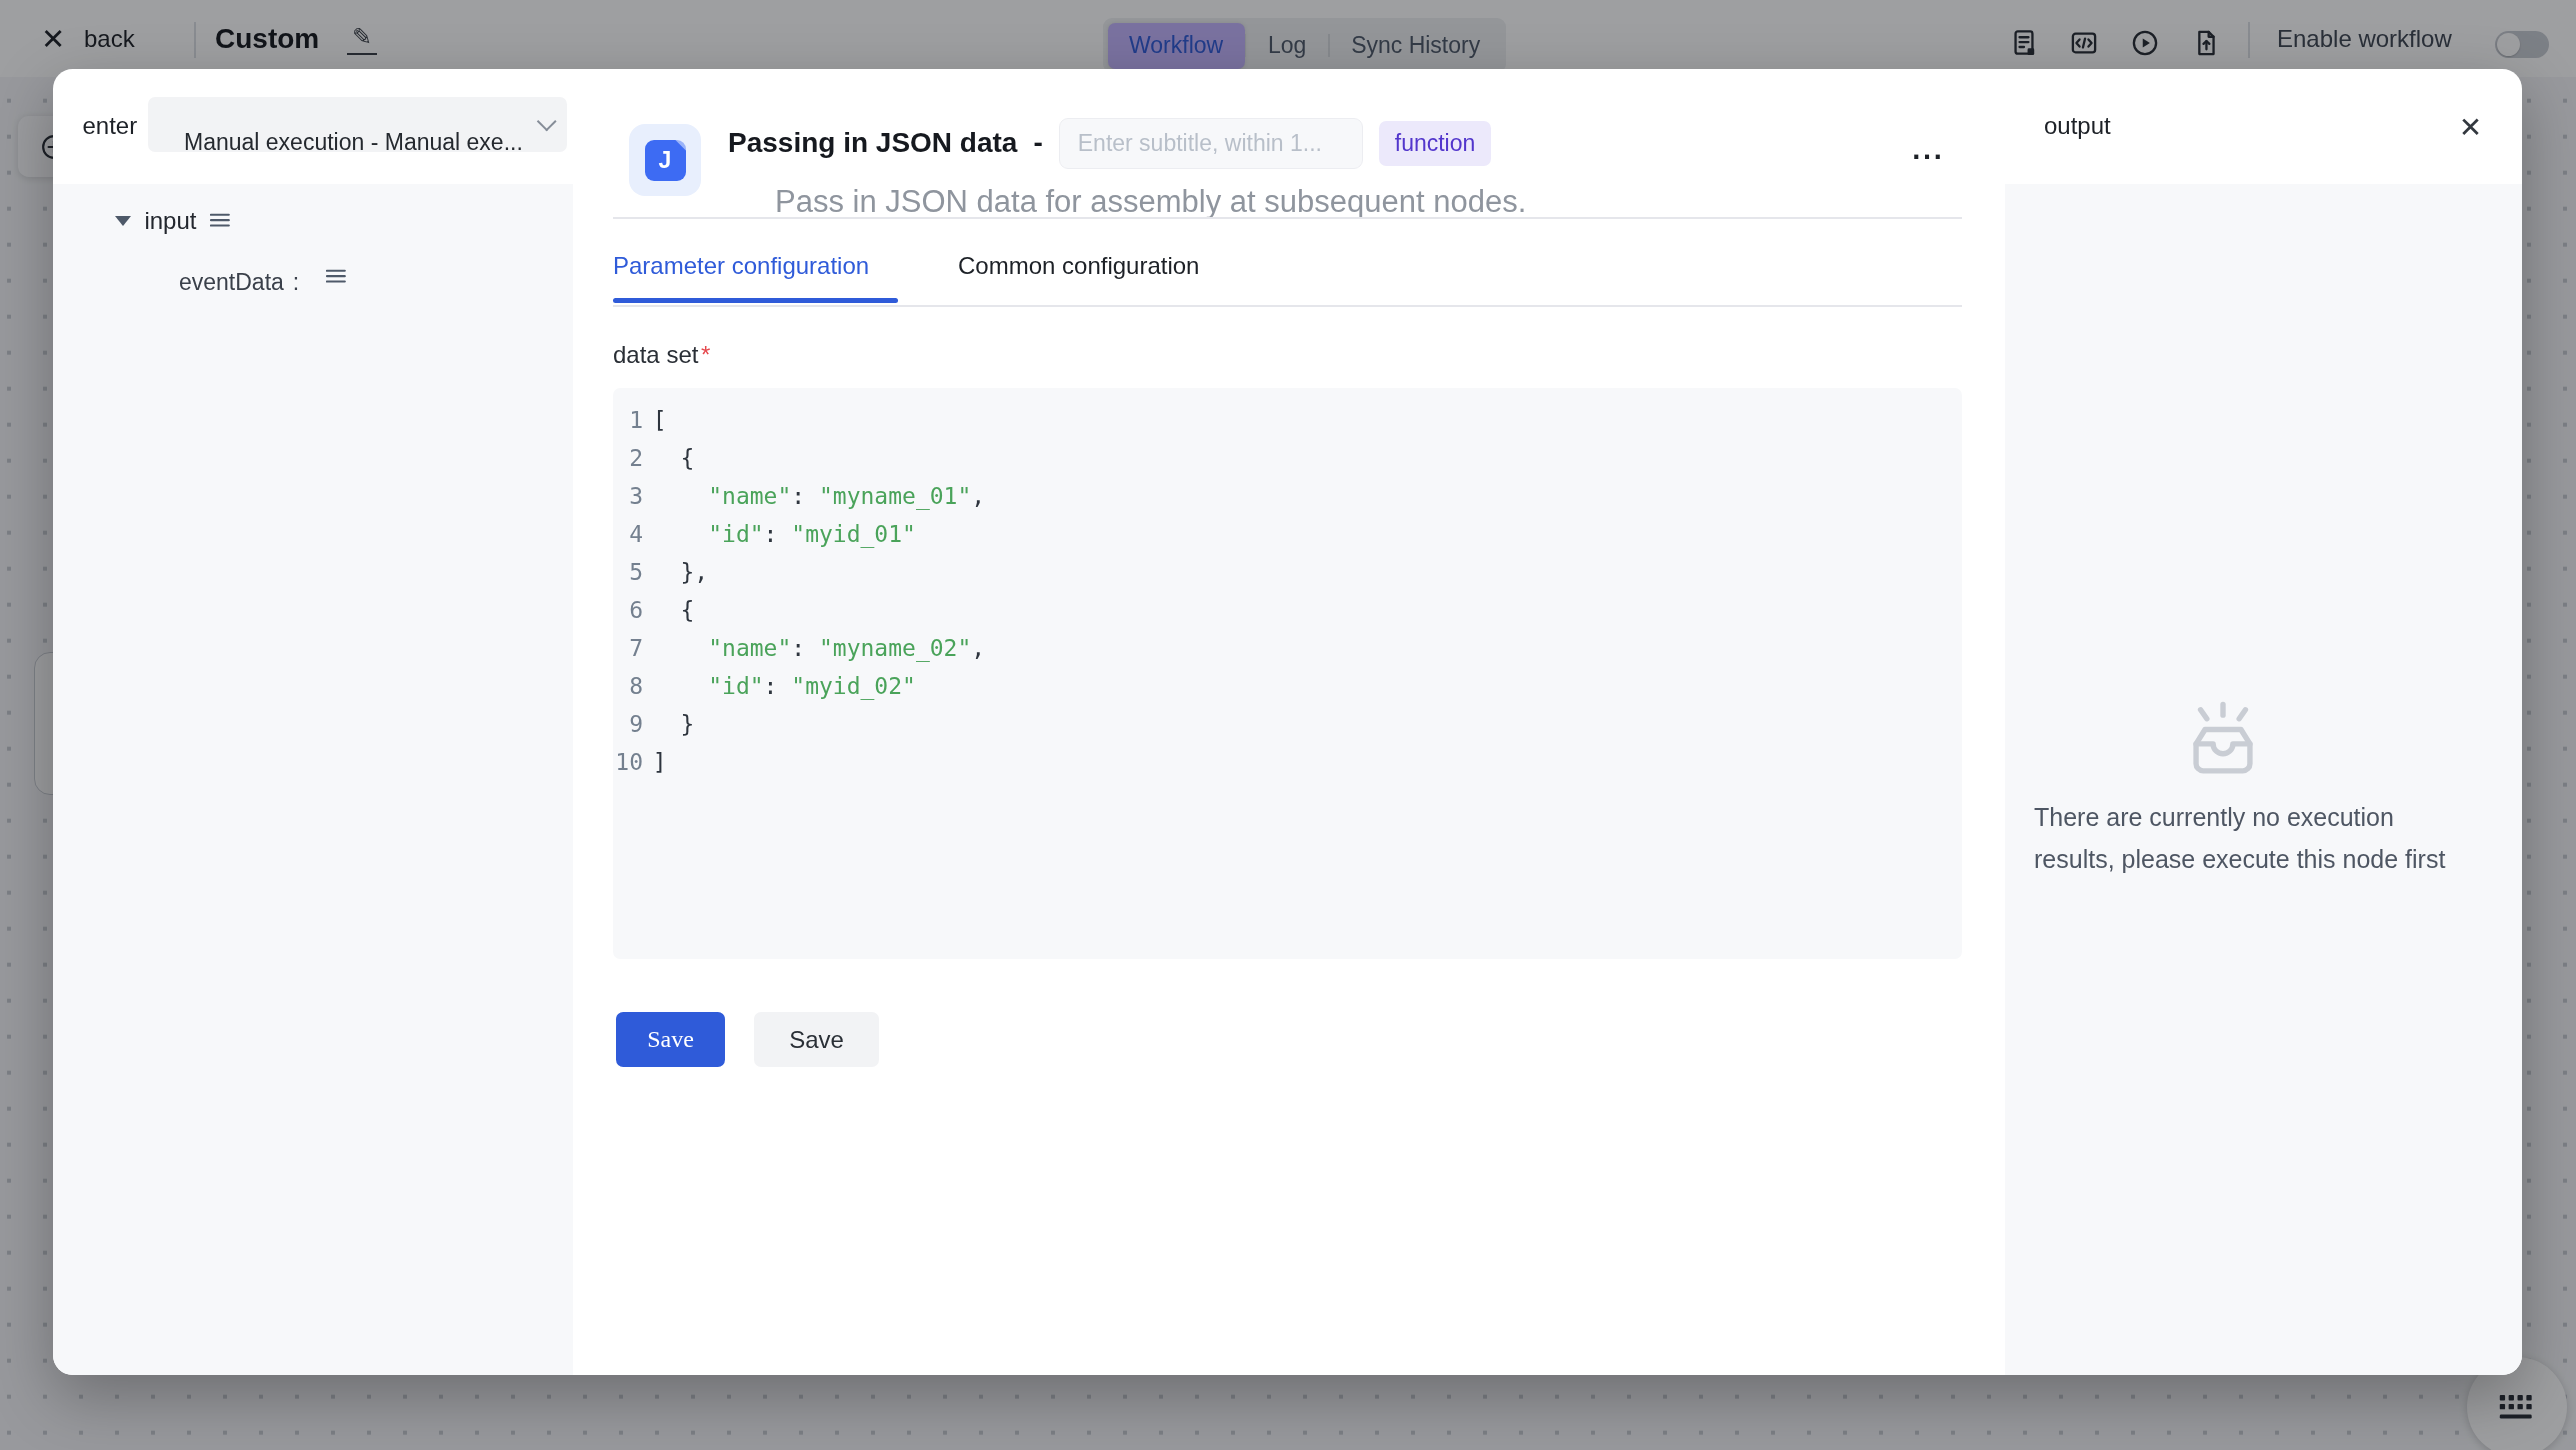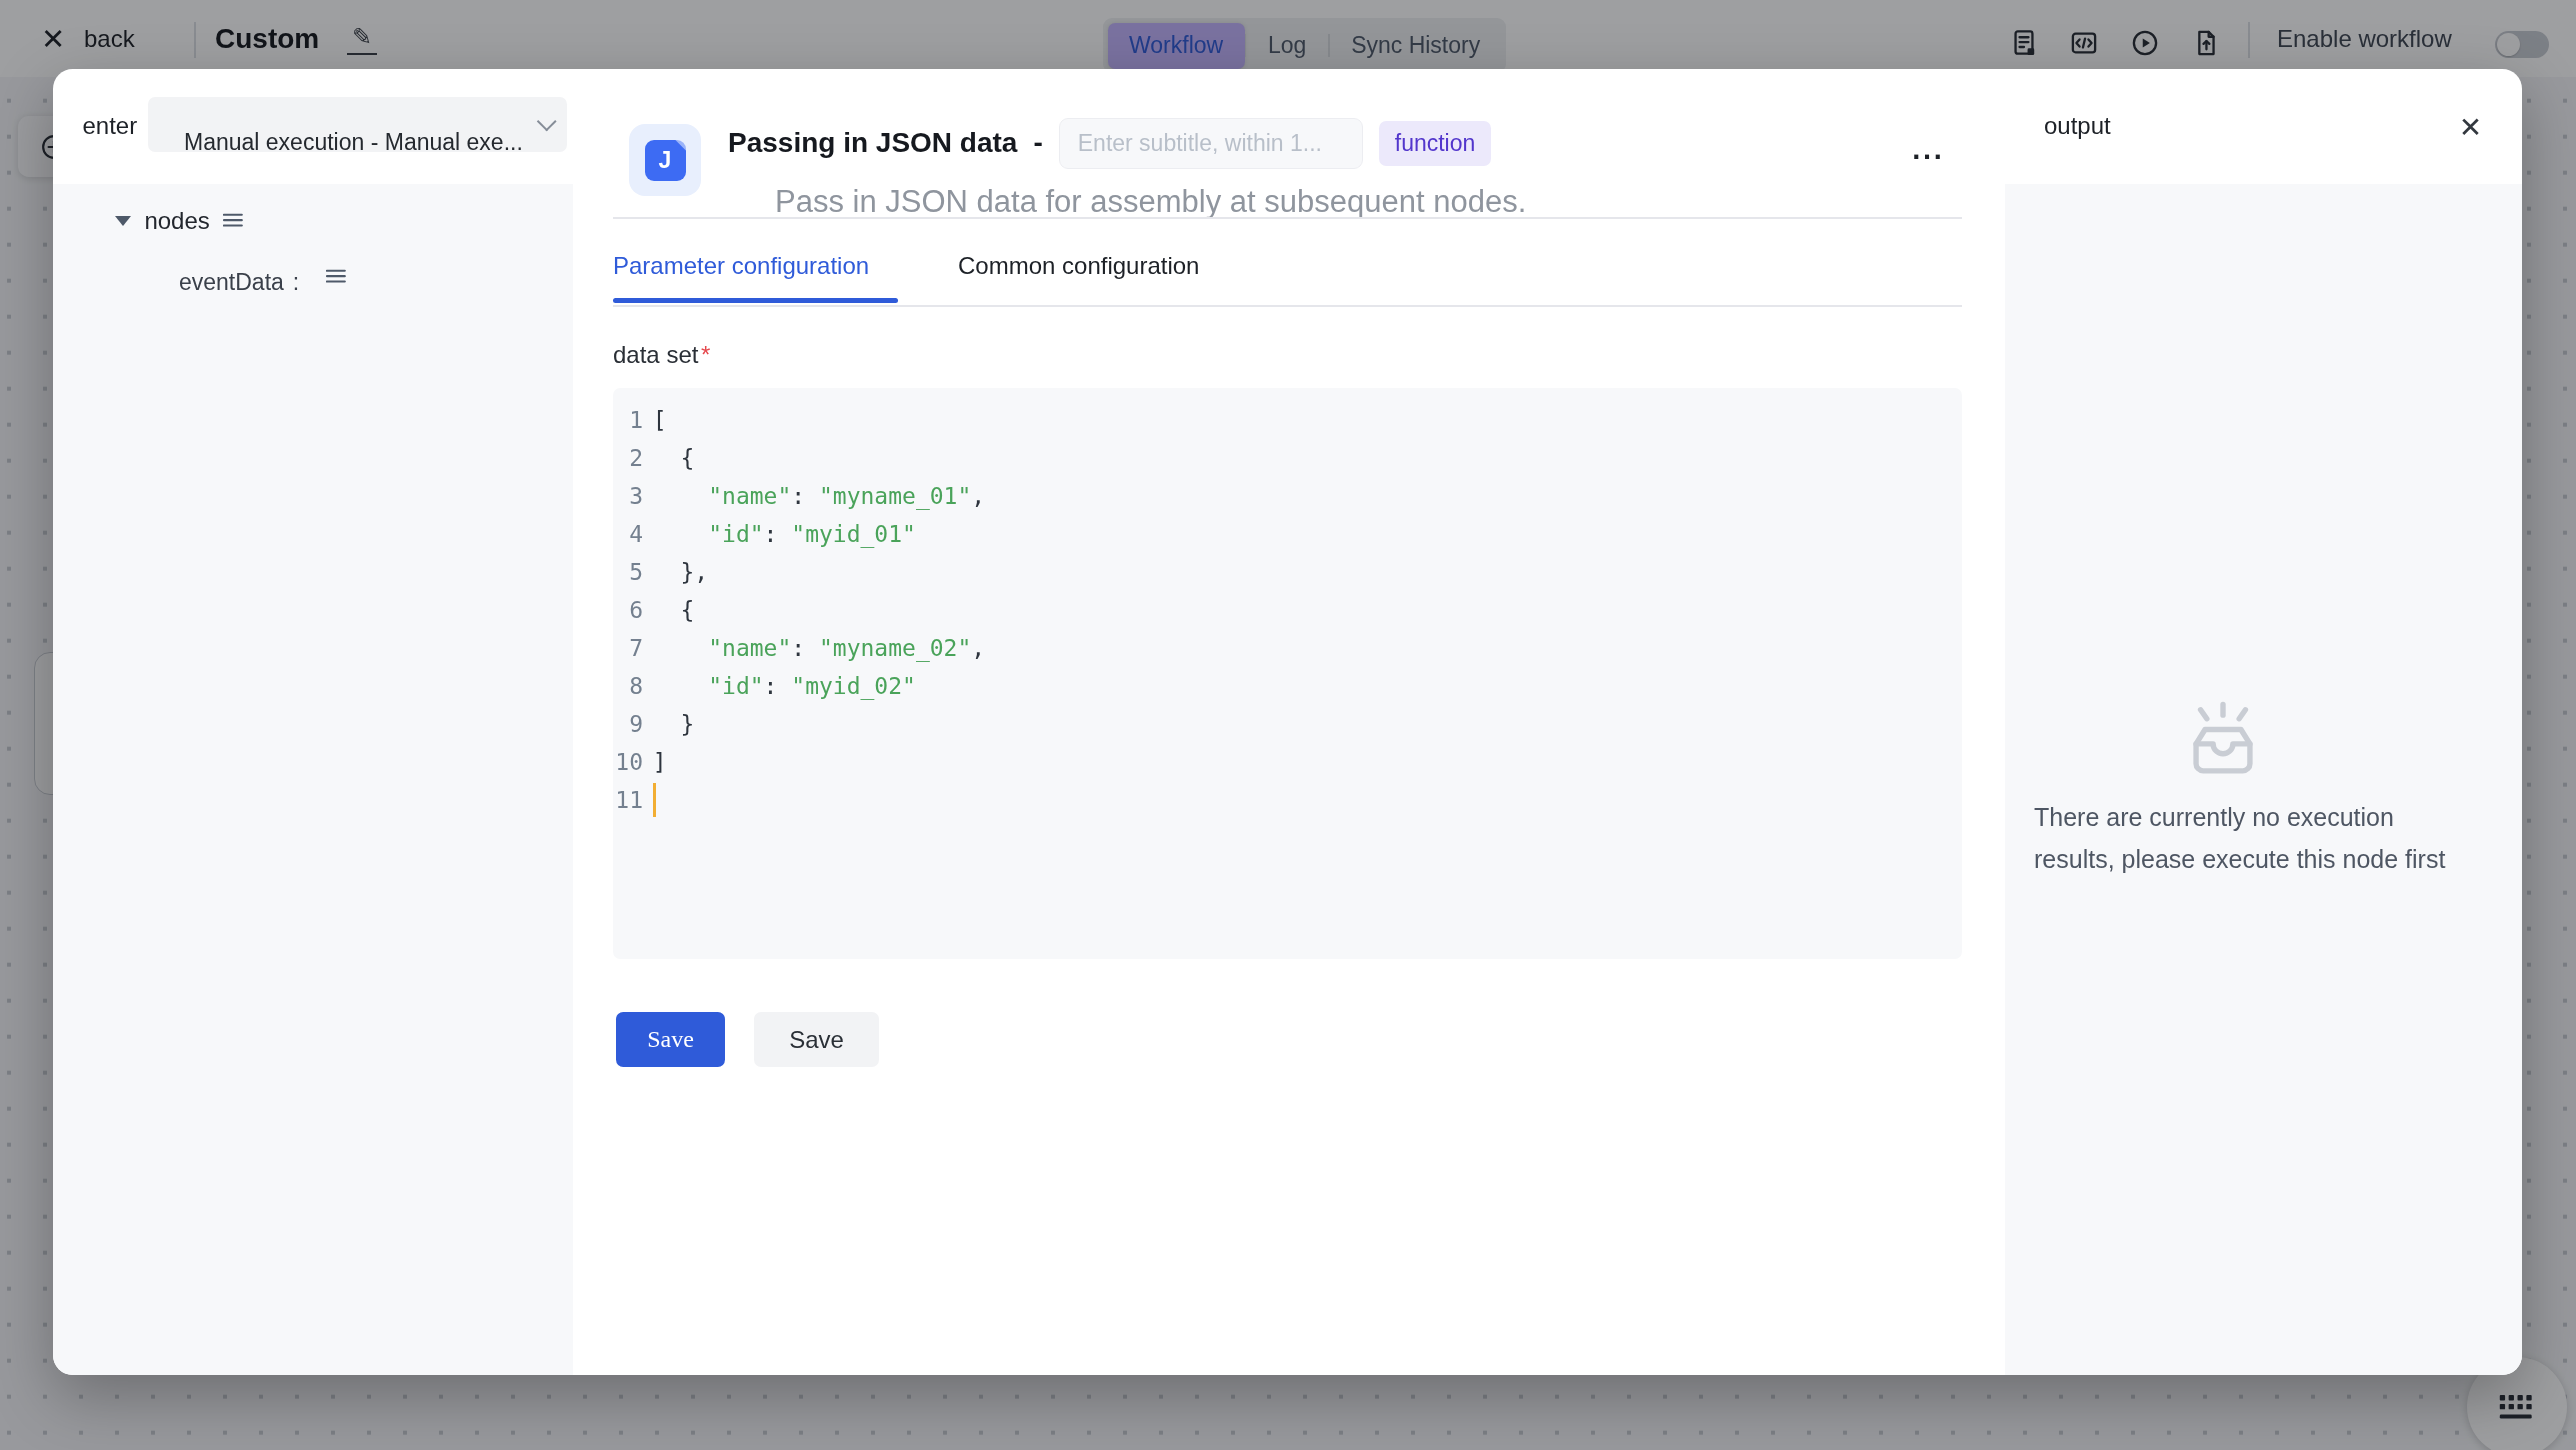--- a/index.html
+++ b/index.html
@@ -225,21 +225,21 @@
     <div class="abs zone-right-gray"></div>
 
     <span class="abs enter-label">enter</span>
     <div class="abs trigger-select">
       <span class="val">Manual execution - Manual exe...</span>
       <span class="chev-down"></span>
     </div>
 
     <div class="abs tree-row1">
       <span class="caret-down"></span>
-      <span class="tree-root-label">nodes</span>
+      <span class="tree-root-label">input</span>
       <svg class="drag" width="19.7" height="14.3" viewBox="0 0 22 16">
         <g stroke="#4E5969" stroke-width="2.4" stroke-linecap="round">
           <line x1="1" y1="2" x2="21" y2="2"></line>
             <line x1="1" y1="8" x2="21" y2="8"></line>
             <line x1="1" y1="14" x2="21" y2="14"></line>
         </g>
       </svg>
     </div>
     <div class="abs tree-row2">
       <span class="tree-key">eventData</span>
@@ -280,21 +280,20 @@
           <div class="cm-line"><span class="cm-gutter">1</span><span class="cm-code"><span class="tok-punct">[</span></span></div>
           <div class="cm-line"><span class="cm-gutter">2</span><span class="cm-code"><span class="tok-punct">  {</span></span></div>
           <div class="cm-line"><span class="cm-gutter">3</span><span class="cm-code"><span class="tok-punct">    </span><span class="tok-str">"name"</span><span class="tok-punct">: </span><span class="tok-str">"myname_01"</span><span class="tok-punct">,</span></span></div>
           <div class="cm-line"><span class="cm-gutter">4</span><span class="cm-code"><span class="tok-punct">    </span><span class="tok-str">"id"</span><span class="tok-punct">: </span><span class="tok-str">"myid_01"</span></span></div>
           <div class="cm-line"><span class="cm-gutter">5</span><span class="cm-code"><span class="tok-punct">  },</span></span></div>
           <div class="cm-line"><span class="cm-gutter">6</span><span class="cm-code"><span class="tok-punct">  {</span></span></div>
           <div class="cm-line"><span class="cm-gutter">7</span><span class="cm-code"><span class="tok-punct">    </span><span class="tok-str">"name"</span><span class="tok-punct">: </span><span class="tok-str">"myname_02"</span><span class="tok-punct">,</span></span></div>
           <div class="cm-line"><span class="cm-gutter">8</span><span class="cm-code"><span class="tok-punct">    </span><span class="tok-str">"id"</span><span class="tok-punct">: </span><span class="tok-str">"myid_02"</span></span></div>
           <div class="cm-line"><span class="cm-gutter">9</span><span class="cm-code"><span class="tok-punct">  }</span></span></div>
           <div class="cm-line"><span class="cm-gutter">10</span><span class="cm-code"><span class="tok-punct">]</span></span></div>
-          <div class="cm-line"><span class="cm-gutter">11</span><span class="cm-code"><span class="cm-cursor"></span></span></div>
         </div>
     </div>
 
     <button class="abs btn btn-save">Save</button>
     <button class="abs btn btn-reset">Save</button>
 
     <span class="abs output-title">output</span>
     <div class="abs modal-close">✕</div>
 
     <div class="abs empty-icon">

